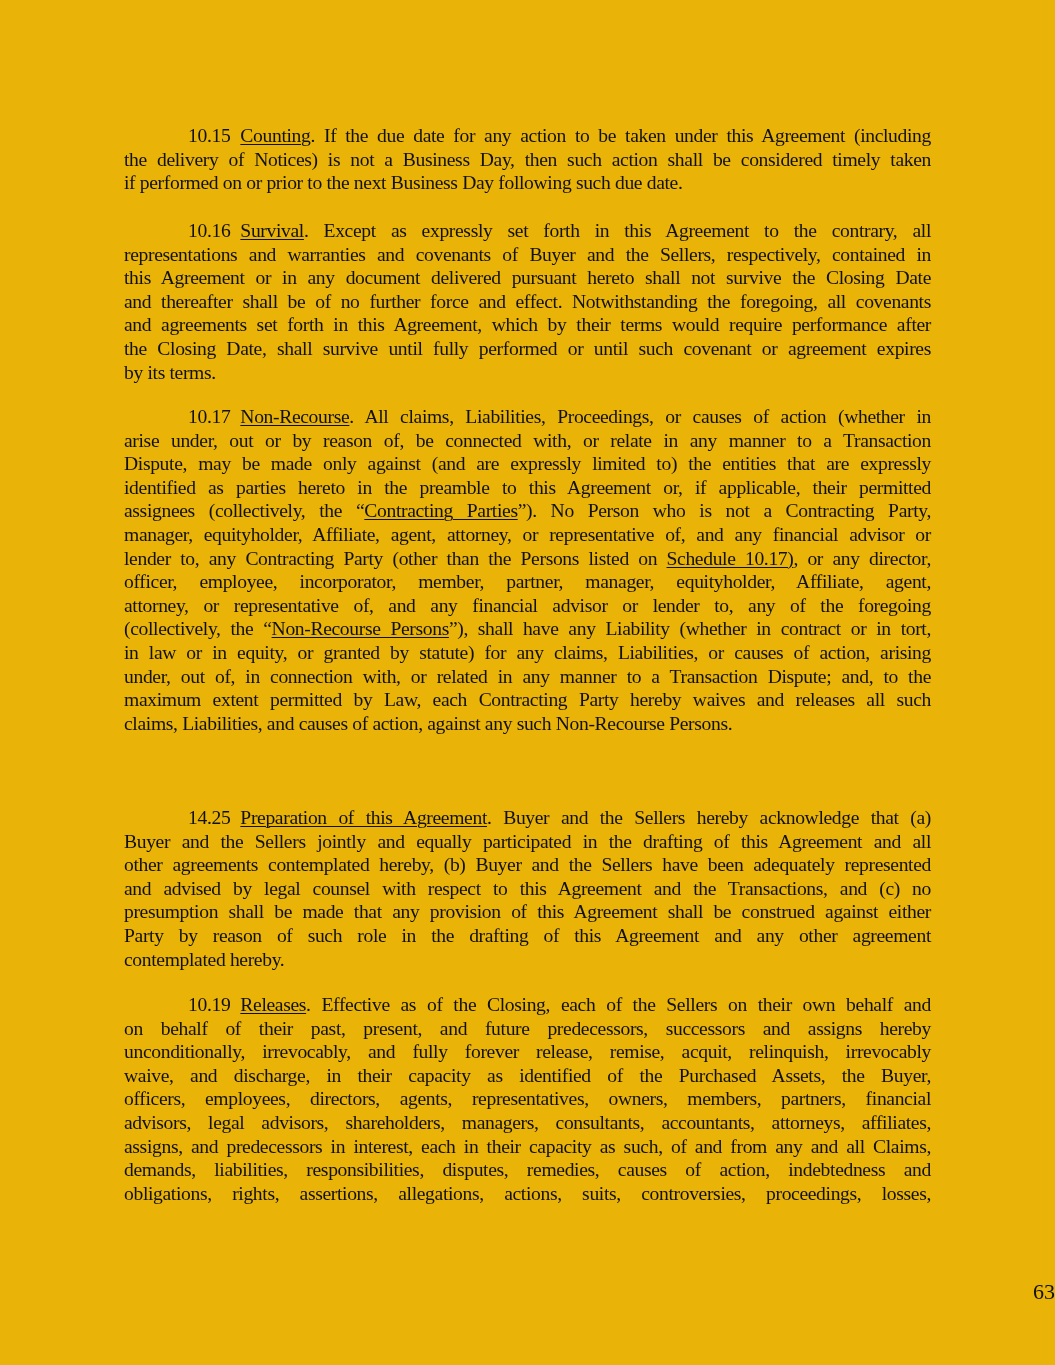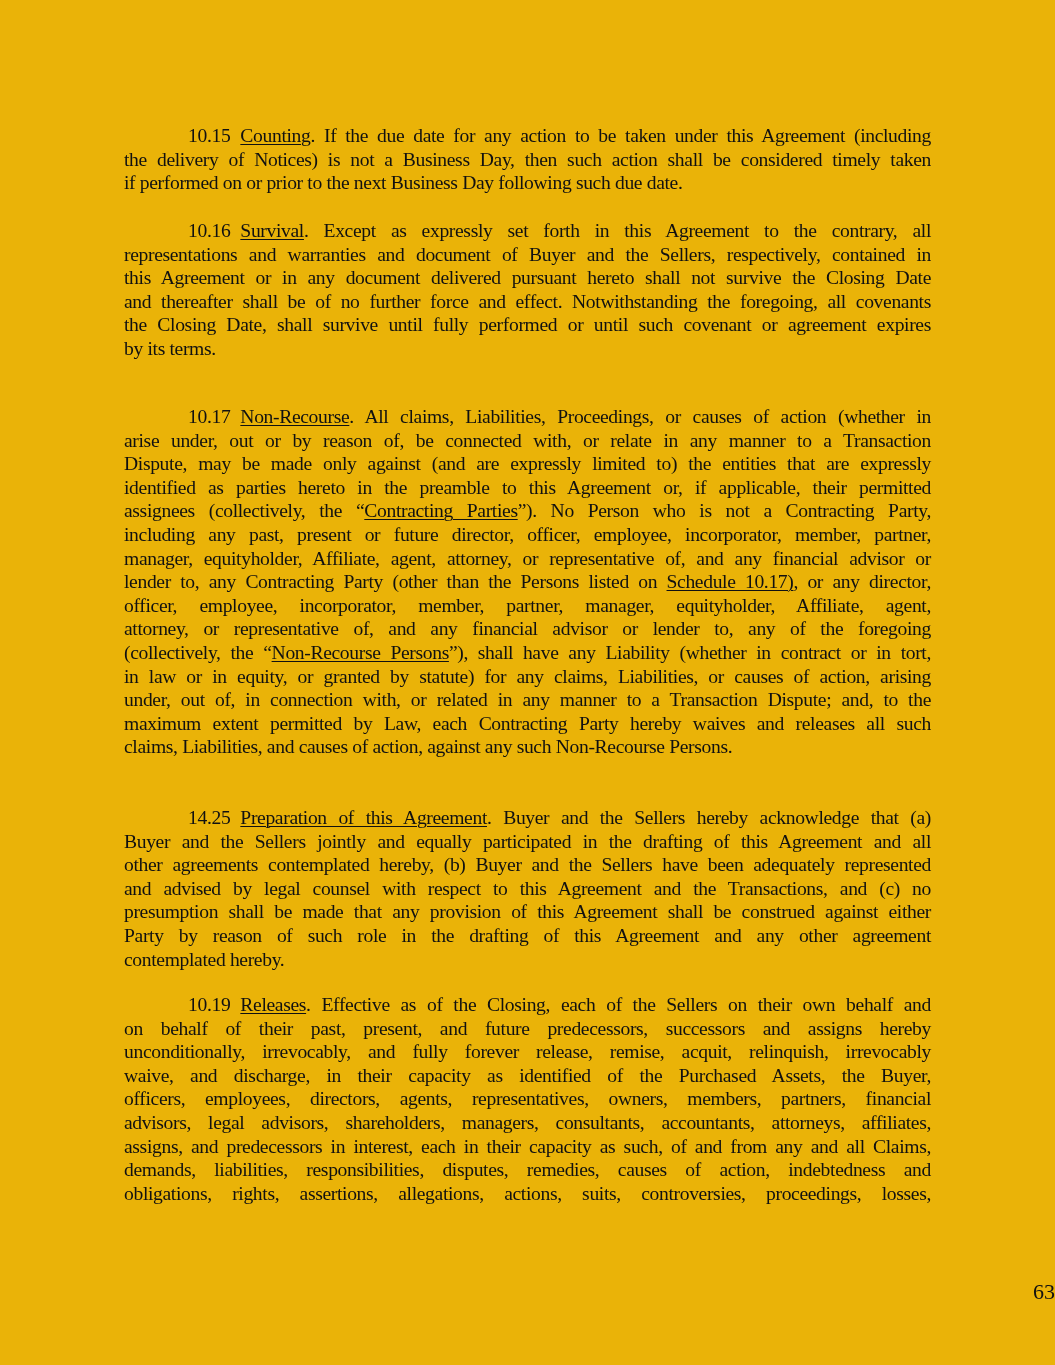--- a/index.html
+++ b/index.html
@@ -30,33 +30,33 @@
 <body>
 
 <div class="page">
   <div class="section" style="top:124px;">
       <span class="line first"><span class="num">10.15</span><span class="u">Counting</span>. If the due date for any action to be taken under this Agreement (including</span>
       <span class="line">the delivery of Notices) is not a Business Day, then such action shall be considered timely taken</span>
       <span class="line last">if performed on or prior to the next Business Day following such due date.</span>
     </div>
   <div class="section" style="top:219px;">
       <span class="line first"><span class="num">10.16</span><span class="u">Survival</span>. Except as expressly set forth in this Agreement to the contrary, all</span>
-      <span class="line">representations and warranties and document of Buyer and the Sellers, respectively, contained in</span>
+      <span class="line">representations and warranties and covenants of Buyer and the Sellers, respectively, contained in</span>
       <span class="line">this Agreement or in any document delivered pursuant hereto shall not survive the Closing Date</span>
       <span class="line">and thereafter shall be of no further force and effect. Notwithstanding the foregoing, all covenants</span>
+      <span class="line">and agreements set forth in this Agreement, which by their terms would require performance after</span>
       <span class="line">the Closing Date, shall survive until fully performed or until such covenant or agreement expires</span>
       <span class="line last">by its terms.</span>
     </div>
   <div class="section" style="top:405px;">
       <span class="line first"><span class="num">10.17</span><span class="u">Non-Recourse</span>. All claims, Liabilities, Proceedings, or causes of action (whether in</span>
       <span class="line">arise under, out or by reason of, be connected with, or relate in any manner to a Transaction</span>
       <span class="line">Dispute, may be made only against (and are expressly limited to) the entities that are expressly</span>
       <span class="line">identified as parties hereto in the preamble to this Agreement or, if applicable, their permitted</span>
       <span class="line">assignees (collectively, the “<span class="u">Contracting Parties</span>”). No Person who is not a Contracting Party,</span>
-      <span class="line">including any past, present or future director, officer, employee, incorporator, member, partner,</span>
       <span class="line">manager, equityholder, Affiliate, agent, attorney, or representative of, and any financial advisor or</span>
       <span class="line">lender to, any Contracting Party (other than the Persons listed on <span class="u">Schedule 10.17)</span>, or any director,</span>
       <span class="line">officer, employee, incorporator, member, partner, manager, equityholder, Affiliate, agent,</span>
       <span class="line">attorney, or representative of, and any financial advisor or lender to, any of the foregoing</span>
       <span class="line">(collectively, the “<span class="u">Non-Recourse Persons</span>”), shall have any Liability (whether in contract or in tort,</span>
       <span class="line">in law or in equity, or granted by statute) for any claims, Liabilities, or causes of action, arising</span>
       <span class="line">under, out of, in connection with, or related in any manner to a Transaction Dispute; and, to the</span>
       <span class="line">maximum extent permitted by Law, each Contracting Party hereby waives and releases all such</span>
       <span class="line last">claims, Liabilities, and causes of action, against any such Non-Recourse Persons.</span>
     </div>

